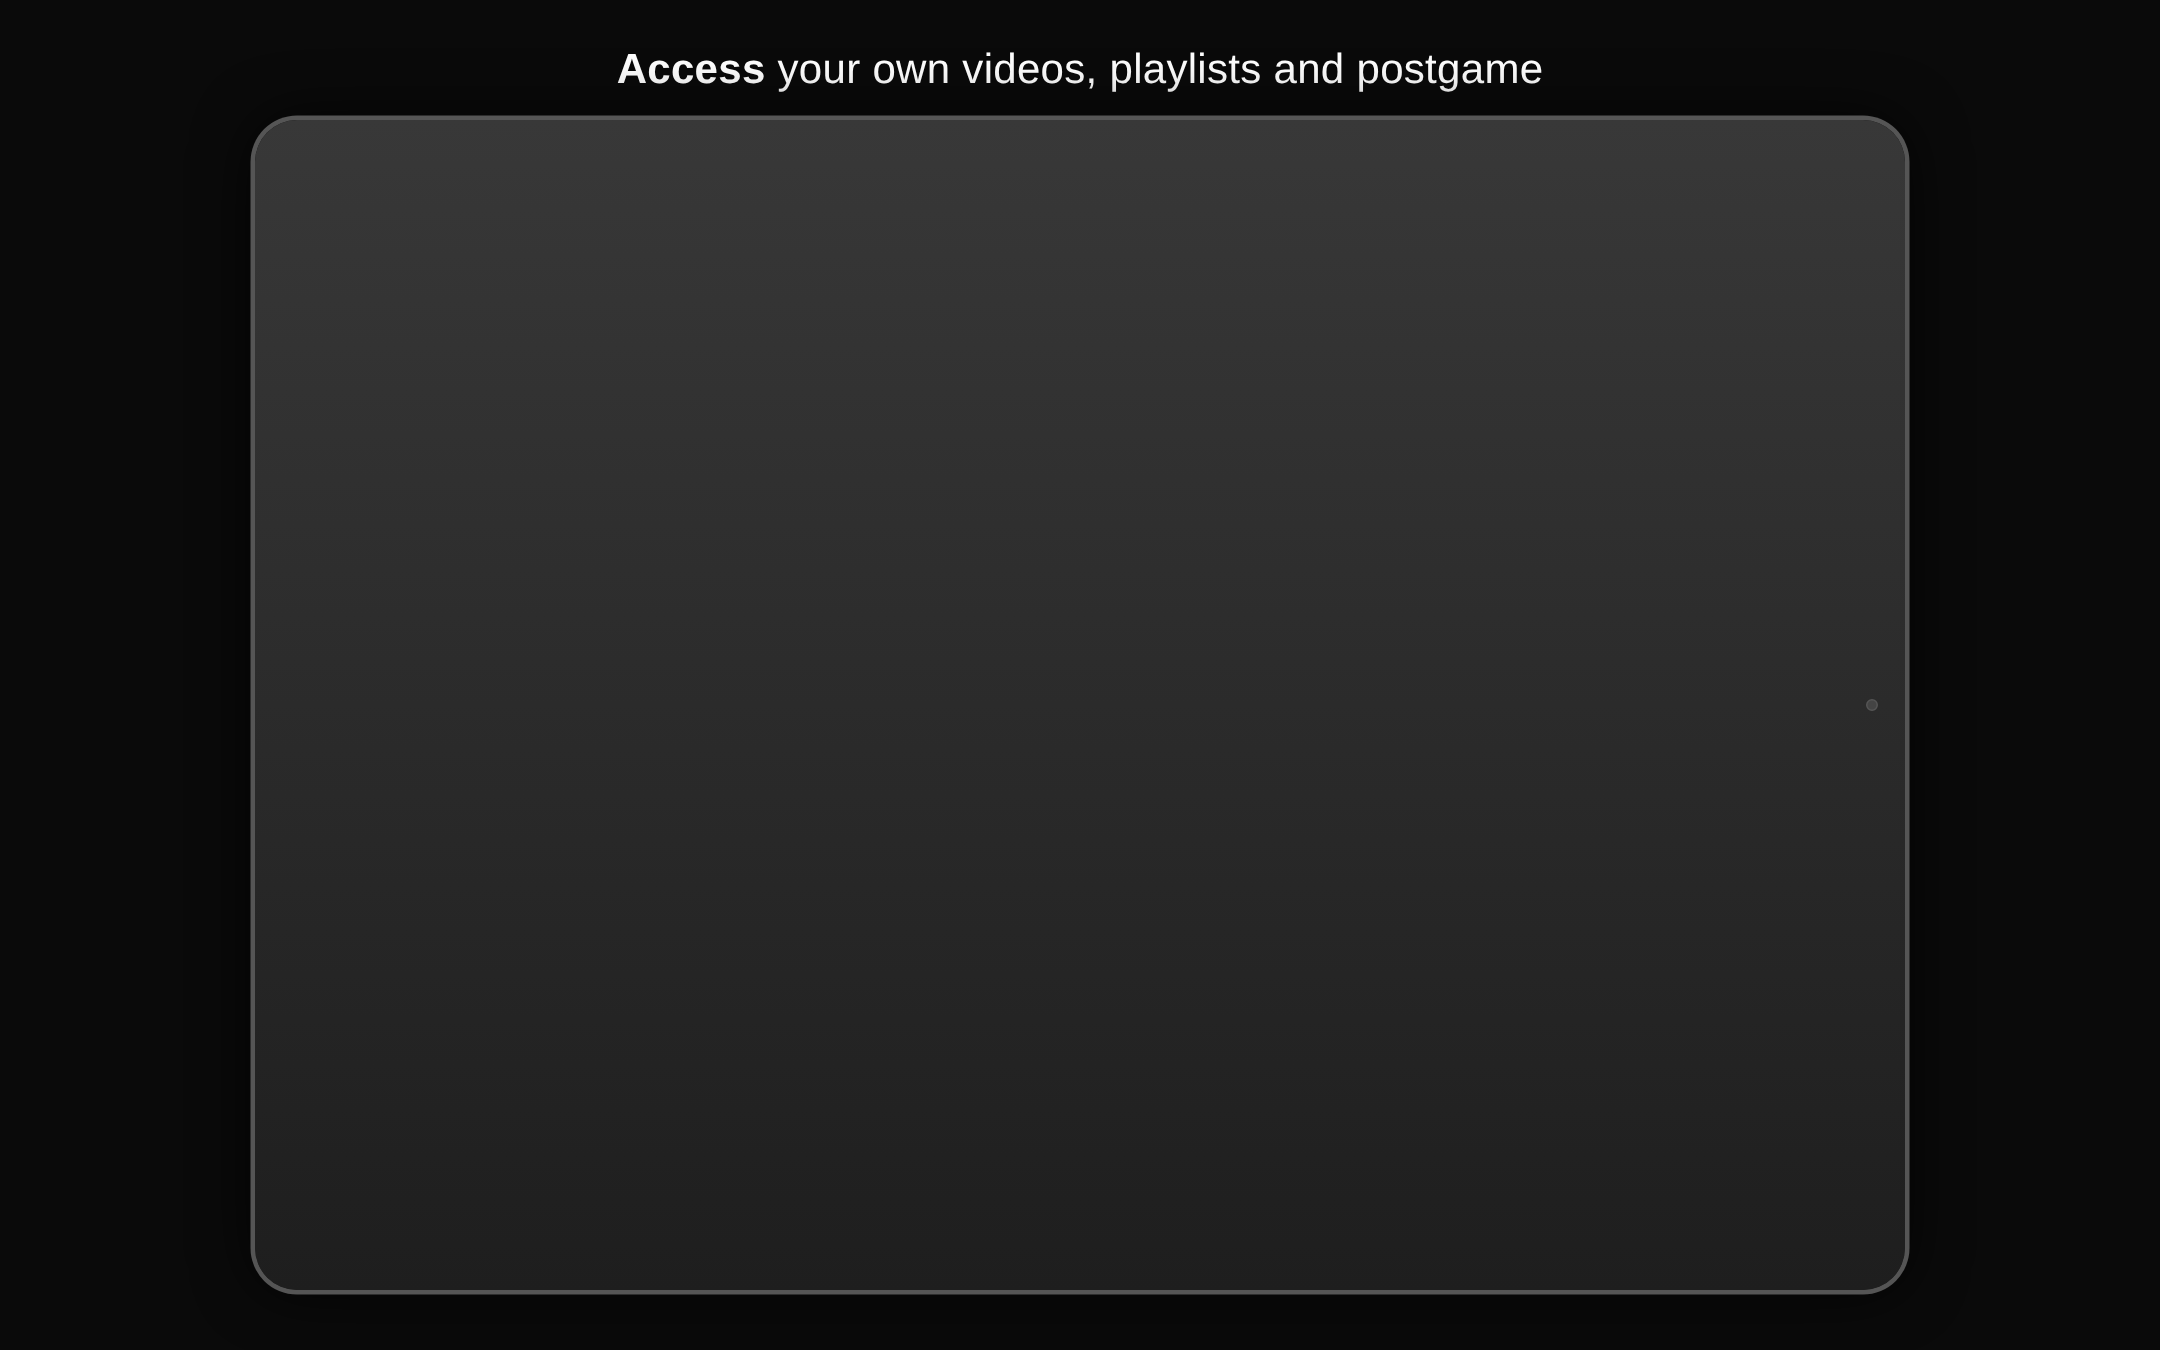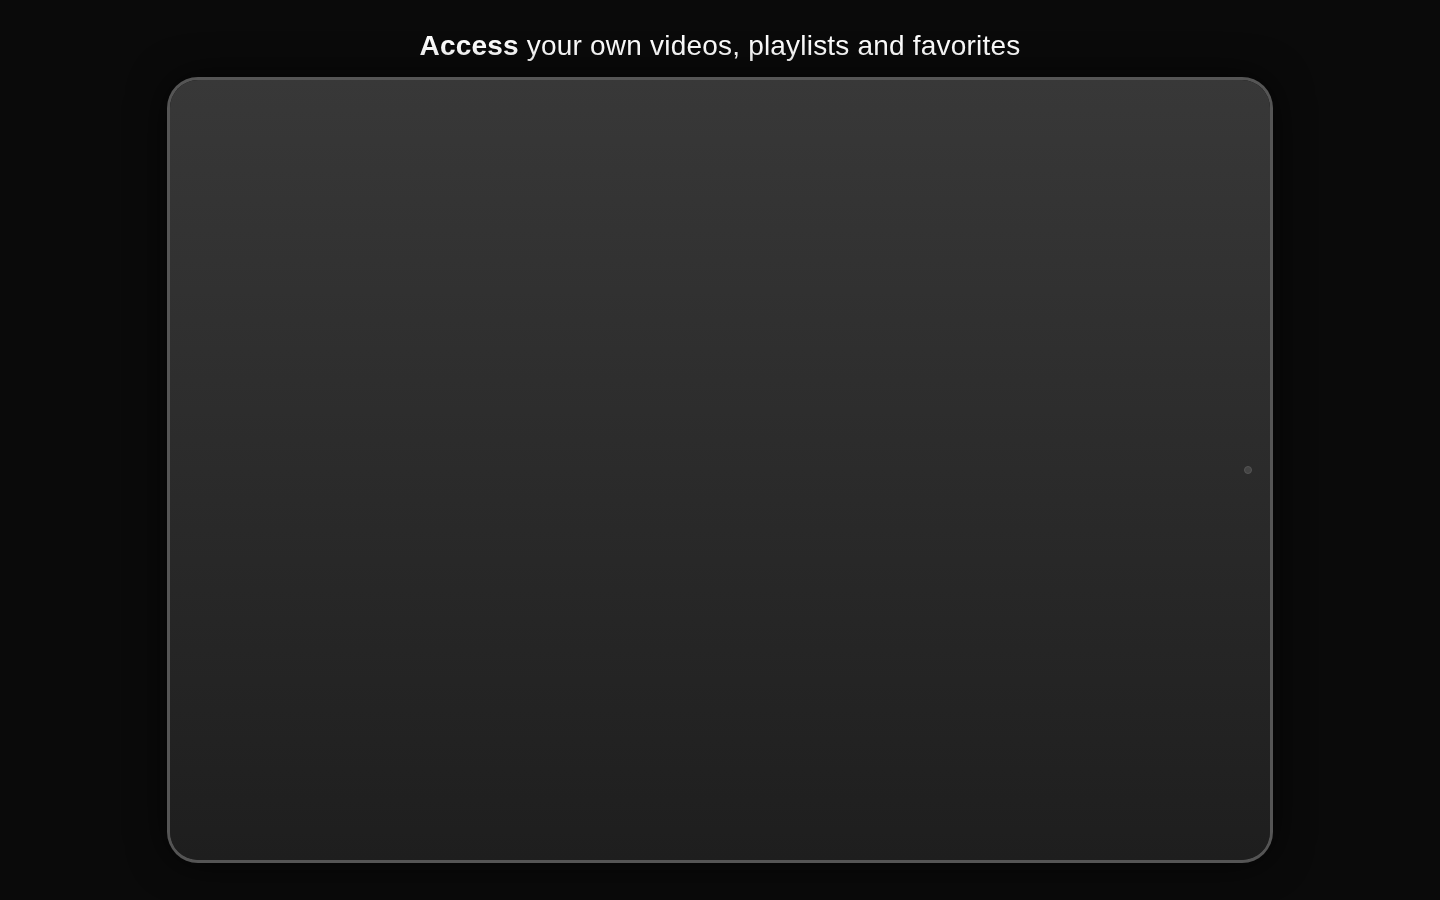--- a/index.html
+++ b/index.html
@@ -434,21 +434,21 @@
       color: #999;
       font-size: 30px;
     }
   </style>
 </head>
 <body>
 
 <div style="width:1440px;height:900px;background:#0a0a0a;display:flex;flex-direction:column;align-items:center;">
 
   <h1 class="top-text">
-    <strong>Access</strong><span> your own videos, playlists and favorites</span>
+    <strong>Access</strong><span> your own videos, playlists and postgame</span>
   </h1>
 
   <div class="tablet-wrapper">
     <div class="tablet-bezel"></div>
     <div class="tablet-camera"></div>
 
     <div class="tablet-screen">
 
       <div class="status-bar">
         <span>📶</span>

